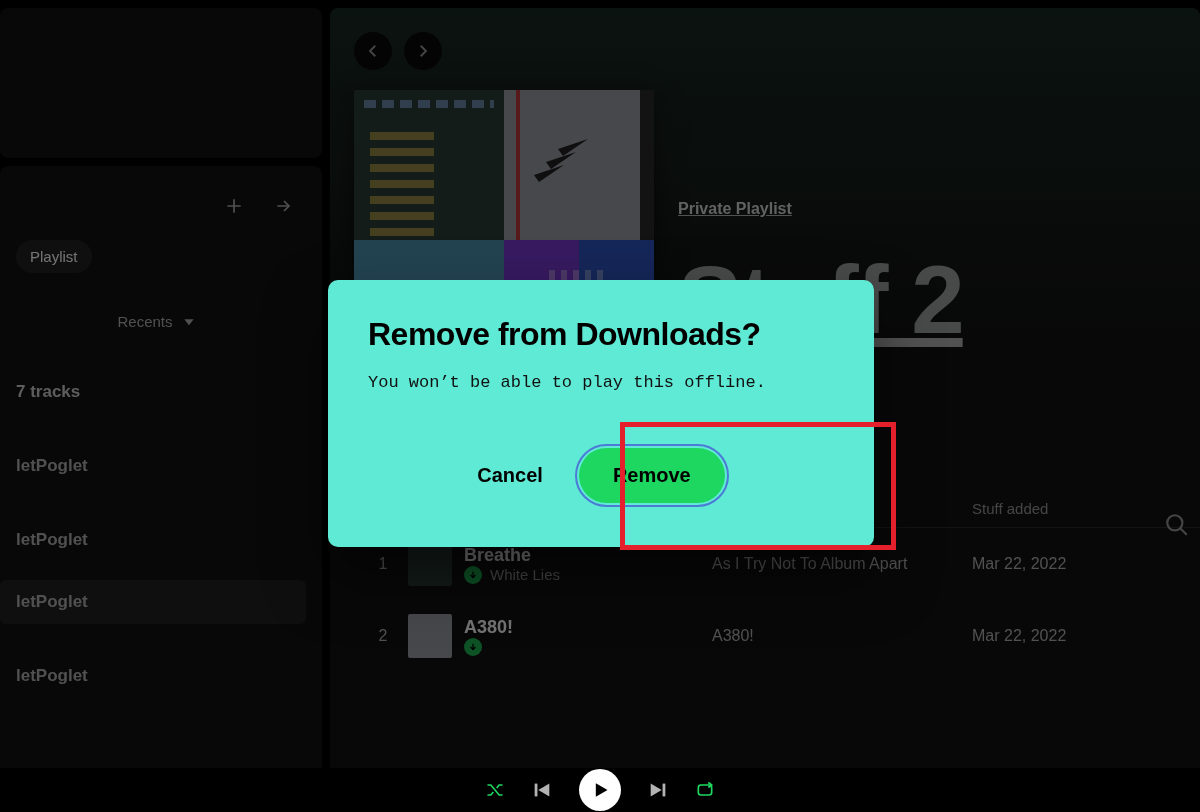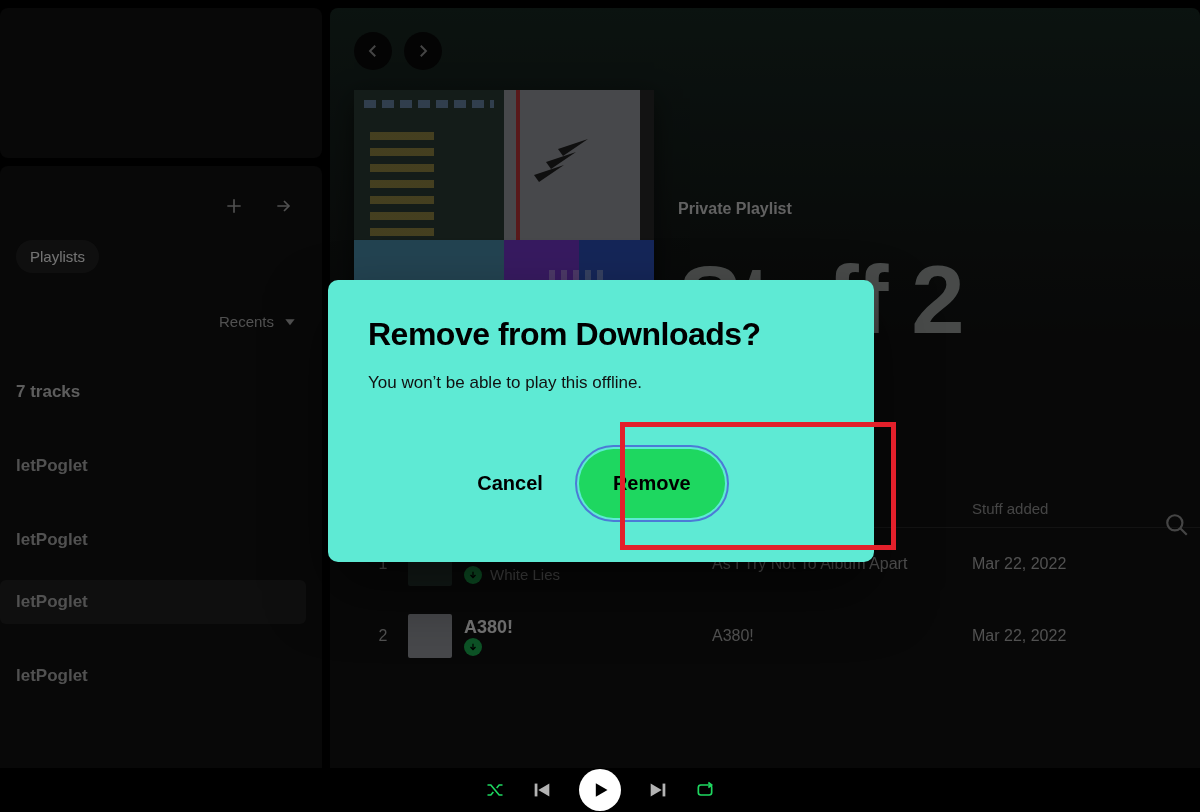--- a/index.html
+++ b/index.html
@@ -4,21 +4,21 @@
 <style>
   * { box-sizing: border-box; margin: 0; padding: 0; }
   html, body { width: 1200px; height: 812px; overflow: hidden; font-family: -apple-system, BlinkMacSystemFont, "Segoe UI", Helvetica, Arial, sans-serif; background: #000; color: #fff; }
   .app { display: flex; width: 100%; height: 100%; position: relative; }
   .sidebar { width: 330px; background: #000; display: flex; flex-direction: column; gap: 8px; }
   .side-top { height: 150px; background: #121212; border-radius: 8px; margin: 8px 8px 0 0; }
   .side-lib { flex: 1; background: #121212; border-radius: 8px; margin: 0 8px 8px 0; padding: 16px 16px; position: relative; overflow: hidden; }
   .lib-icons { display: flex; justify-content: flex-end; gap: 22px; padding: 10px 8px 14px 0; }
   .icon-btn { width: 28px; height: 28px; display:flex; align-items:center; justify-content:center; color:#b3b3b3; cursor:pointer; }
   .pill { display:inline-block; background:#232323; color:#fff; border-radius:20px; padding:8px 14px; font-size:15px; font-weight:500; margin-top: 6px; }
-  .recents { display:flex; align-items:center; justify-content:flex-end; gap:8px; color:#b3b3b3; font-size:15px; font-weight:500; margin-top: 40px; padding-right: 8px; }
+  .recents { display:flex; align-items:center; justify-content:center; gap:8px; color:#b3b3b3; font-size:15px; font-weight:500; margin-top: 40px; padding-right: 8px; }
   .lib-list { margin-top: 40px; }
   .lib-item { padding: 12px 0 12px 0; color:#b3b3b3; font-size:17px;font-weight:bold; }
   .lib-item.tracks { color:#cfcfcf; }
   .lib-item.selected { background:#232323; border-radius:6px; margin-left:-16px; padding-left:16px; }
 
   .main { flex:1; background: linear-gradient(180deg, #1a2a24 0%, #121212 340px); border-radius: 8px; margin: 8px 0 8px 0; position: relative; overflow: hidden; }
   .nav { display:flex; gap:12px; padding: 24px 24px 0 24px; }
   .nav-btn { width:38px; height:38px; border-radius:50%; background:#0a0a0a; display:flex; align-items:center; justify-content:center; color:#9a9a9a; cursor:pointer; }
   .header-area { display:flex; gap:24px; padding: 20px 24px 24px 24px; align-items:flex-end; }
   .cover { width:300px; height:300px; background:#2a2a2a; display:grid; grid-template-columns:1fr 1fr; grid-template-rows:1fr 1fr; box-shadow: 0 8px 24px rgba(0,0,0,.5); overflow:hidden; }
@@ -30,21 +30,21 @@
   .c2 { background:#9ea0a6; position:relative; overflow:hidden; }
   .c2::before { content:""; position:absolute; inset:0;
     background: linear-gradient(90deg, transparent 0 12px, #c3383a 12px 16px, transparent 16px calc(100% - 14px), #2a2a2a calc(100% - 14px) 100%); }
   .c2 .jets { position:absolute; left:20px; top:30px; width:80px; height:80px; }
   .c2 .jets svg { width:100%; height:100%; }
   .c3 { background:#4f96b3; position:relative; }
   .c4 { background:linear-gradient(90deg,#7b3ad6 0 50%, #2f56c3 50% 100%); position:relative; }
   .c4::after { content:""; position:absolute; left:30%; top:20%; width:40%; height:60%;
     background: repeating-linear-gradient(90deg, #fff 0 6px, transparent 6px 12px); opacity:.35; }
 
-  .hero-meta { flex:1; color:#b3b3b3; }
+  .hero-meta { flex:1; color:#b3b3b3;text-decoration:underline; }
   .hero-eyebrow { font-size:16px; color:#d8d8d8; font-weight:600; }
   .hero-title { font-size:96px; font-weight:900; letter-spacing:-2px; color:#9fa5a3; line-height:1; margin: 34px 0 24px; }
   .hero-sub { color:#b3b3b3; font-size:16px; }
   .hero-sub .strong { color:#d8d8d8; font-weight:600; }
 
   .tracks-hdr { display:grid; grid-template-columns: 50px 1fr 260px 200px; padding: 0 28px 10px 28px; color:#9a9a9a; font-size:15px; border-bottom:1px solid #2a2a2a; margin-top: 86px; }
   .track-row { display:grid; grid-template-columns: 50px 56px 1fr 260px 200px; align-items:center; padding: 14px 28px; color:#b3b3b3; font-size:16px; }
   .track-row .idx { text-align:center; color:#b3b3b3; }
   .track-row .thumb { width:44px; height:44px; background:#2d3e38; border-radius:2px; margin-right:12px; }
   .track-row.two .thumb { background:#9ea0a6; }
@@ -55,24 +55,24 @@
   .search-right { position:absolute; right:10px; top:504px; color:#9a9a9a; }
 
   .bottom-bar { position:absolute; left:0; right:0; bottom:0; height:44px; background:#000; display:flex; align-items:center; justify-content:center; gap:26px; }
   .ctrl { color:#b3b3b3; display:flex; align-items:center; justify-content:center; }
   .play { width:42px; height:42px; border-radius:50%; background:#fff; color:#000; }
 
   
   .dim { position:absolute; inset:0; background:rgba(0,0,0,.55); }
   .modal { position:absolute; left:328px; top:280px; width:546px; background:#5eead4; color:#000; border-radius:10px; padding: 36px 40px 44px 40px; box-shadow: 0 30px 60px rgba(0,0,0,.5); }
   .modal h1 { font-size:32px; font-weight:800; letter-spacing:-0.5px; }
-  .modal p { font-size:17px; margin-top:20px; color:#111; }
+  .modal p { font-size:17px; margin-top:20px; color:#111;font-family:Liberation Mono, monospace; }
   .modal .actions { display:flex; justify-content:center; align-items:center; gap:36px; margin-top:56px; }
   .modal .cancel { font-size:20px; font-weight:700; color:#000; cursor:pointer; }
-  .modal .remove-btn { background:#1ed760; color:#000; font-size:20px; font-weight:700; border:none; border-radius:999px; padding: 23px 34px; cursor:pointer; outline:2px solid #4b7bd6; outline-offset:2px; }
+  .modal .remove-btn { background:#1ed760; color:#000; font-size:20px; font-weight:700; border:none; border-radius:999px; padding: 16px 34px; cursor:pointer; outline:2px solid #4b7bd6; outline-offset:2px; }
   .highlight-box { position:absolute; left:620px; top:422px; width:276px; height:128px; border:5px solid #e3202b; pointer-events:none; }
 
   svg { display:block; }
 </style>
 </head>
 <body>
 
 <div class="app">
 
   <aside class="sidebar">
@@ -85,21 +85,21 @@
               <line x1="4" y1="12" x2="20" y2="12"></line>
             </svg>
         </span>
         <span class="icon-btn">
           <svg width="20" height="20" viewBox="0 0 24 24" fill="none" stroke="currentColor" stroke-width="2">
               <line x1="4" y1="12" x2="18" y2="12"></line>
               <polyline points="12,6 18,12 12,18"></polyline>
             </svg>
         </span>
       </div>
-      <span class="pill">Playlists</span>
+      <span class="pill">Playlist</span>
       <div class="recents">
         <span>Recents</span>
         <span>
           <svg width="16" height="16" viewBox="0 0 24 24" fill="currentColor">
               <polygon points="5,8 19,8 12,17"></polygon>
             </svg>
         </span>
       </div>
       <div class="lib-list">
         <div class="lib-item tracks">7 tracks</div>

